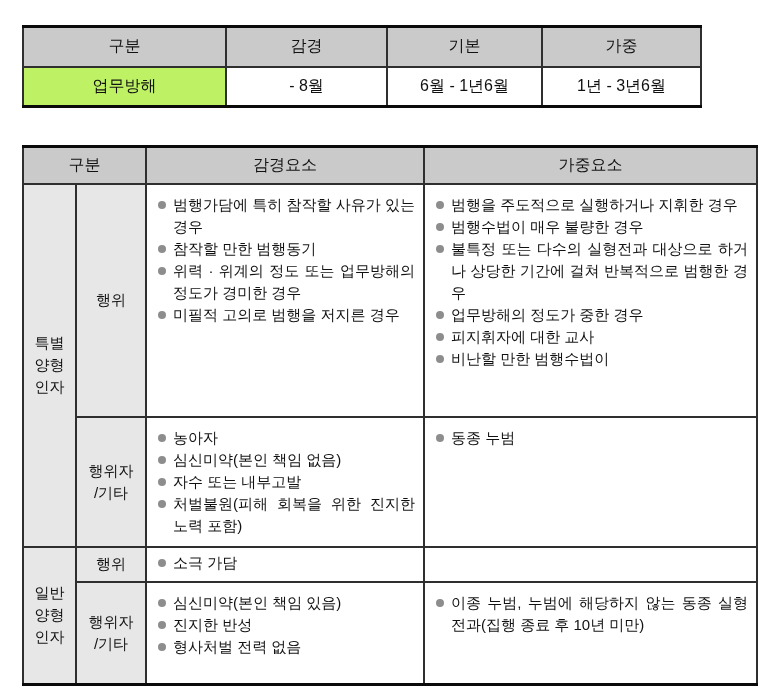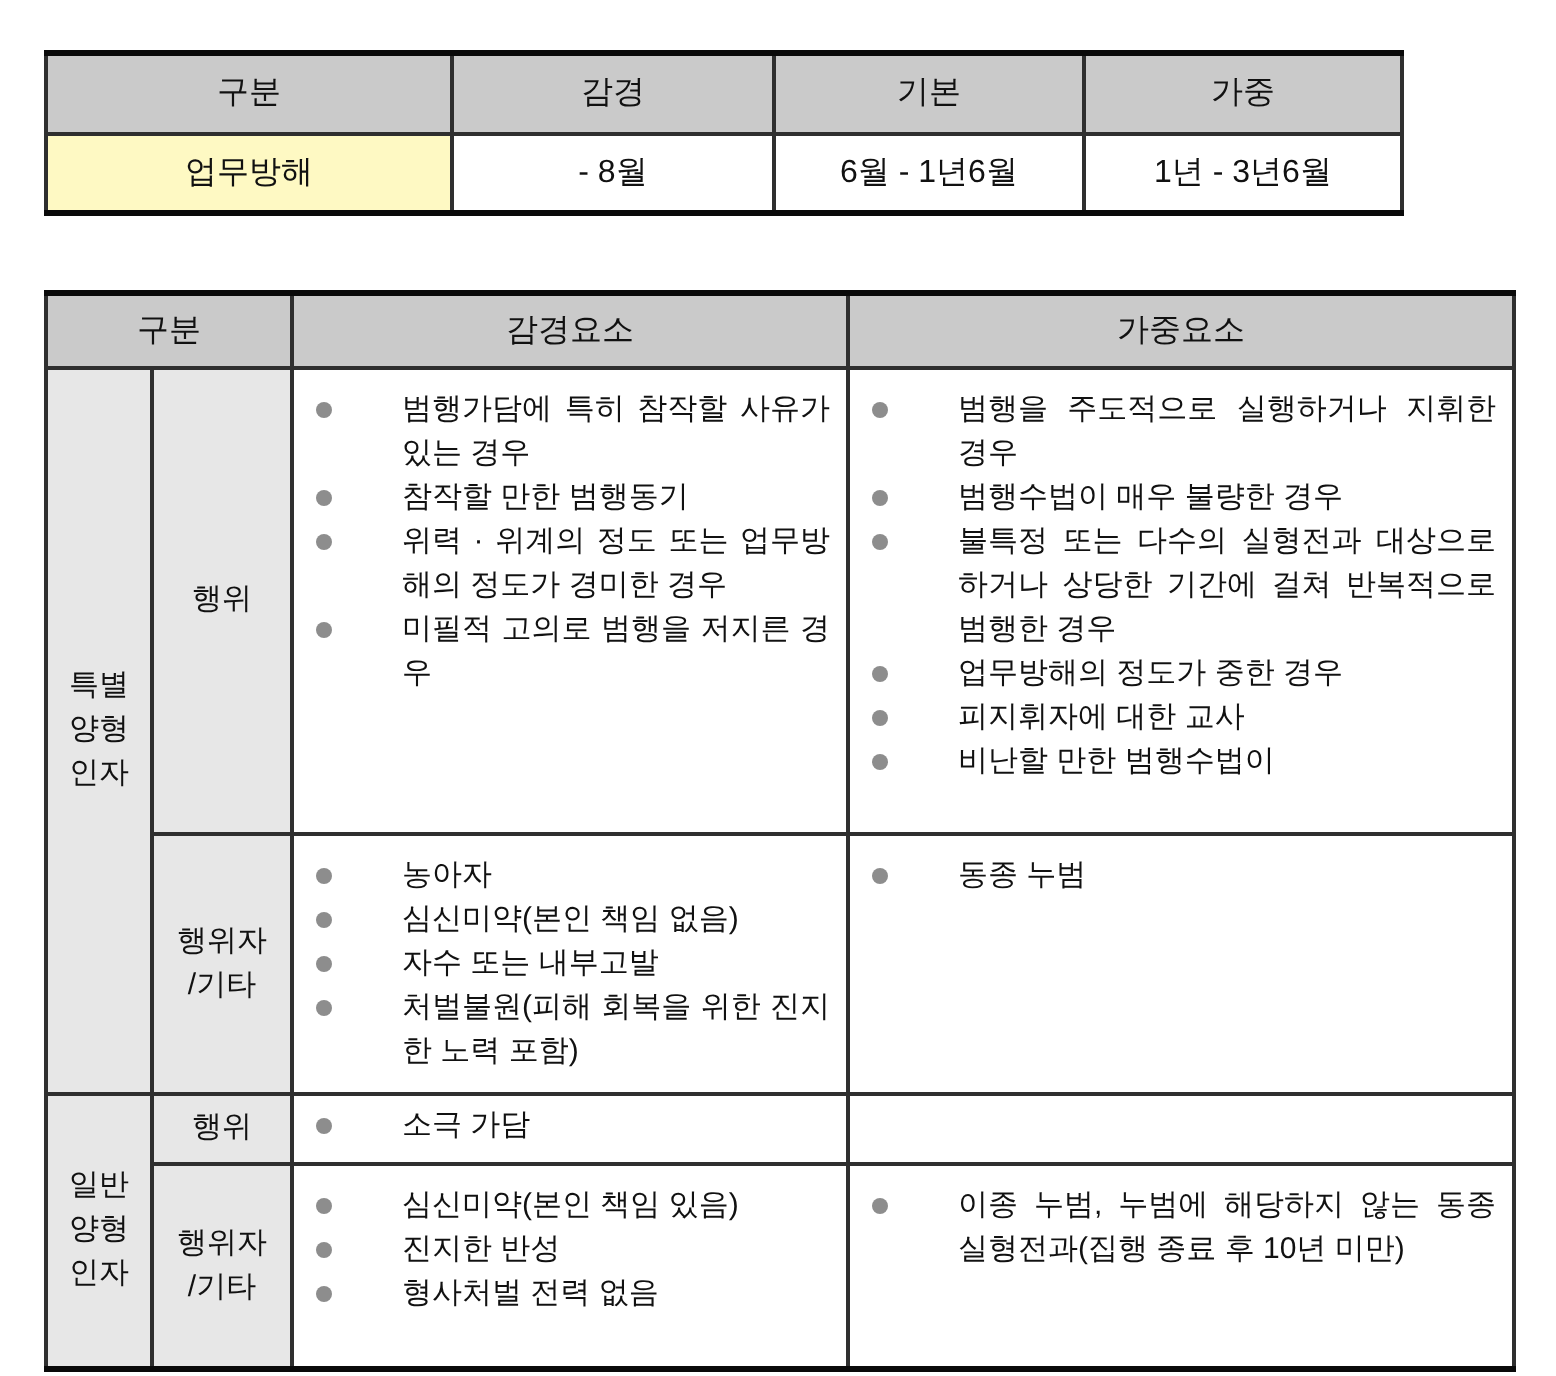--- a/index.html
+++ b/index.html
@@ -24,21 +24,21 @@
     border-bottom: 3px solid #0a0a0a;
     font-size: 16px;
   }
   .range-table th, .range-table td {
     border: 2px solid #2f2f2f;
     text-align: center; vertical-align: middle;
     height: 40px;
     font-weight: normal;
   }
   .range-table th { background: #cacaca; }
-  .range-table td.row-label { background: #fef9c3; }
+  .range-table td.row-label { background: #bef264; }
   .range-table td { background: #ffffff; }
 
   
   .factor-table {
     position: absolute; left: 22px; top: 145px;
     width: 734px;
     border-left: 2px solid #2f2f2f;
     border-right: 2px solid #2f2f2f;
     border-top: 3px solid #0a0a0a;
     border-bottom: 3px solid #0a0a0a;
@@ -68,21 +68,21 @@
   .factor-table tr.row-general-act  { height: 35px; }
   .factor-table tr.row-general-etc  { height: 103px; }
   .factor-table tr.row-general-act td.cell { padding-top: 4px; padding-bottom: 4px; }
 
   .bullet-item { display: flex; line-height: 22px; }
   .bullet {
     width: 8px; height: 8px; border-radius: 50%;
     background: #8d8d8d; flex: none;
     margin: 7px 7px 0 2px;
   }
-  .btext { flex: 1; text-align: justify; margin-left: 28px; }
+  .btext { flex: 1; text-align: justify; }
 </style>
 </head>
 <body>
 
 <div class="page">
 
   <table class="range-table">
     <colgroup>
       <col style="width:203px">
         <col style="width:161px">

